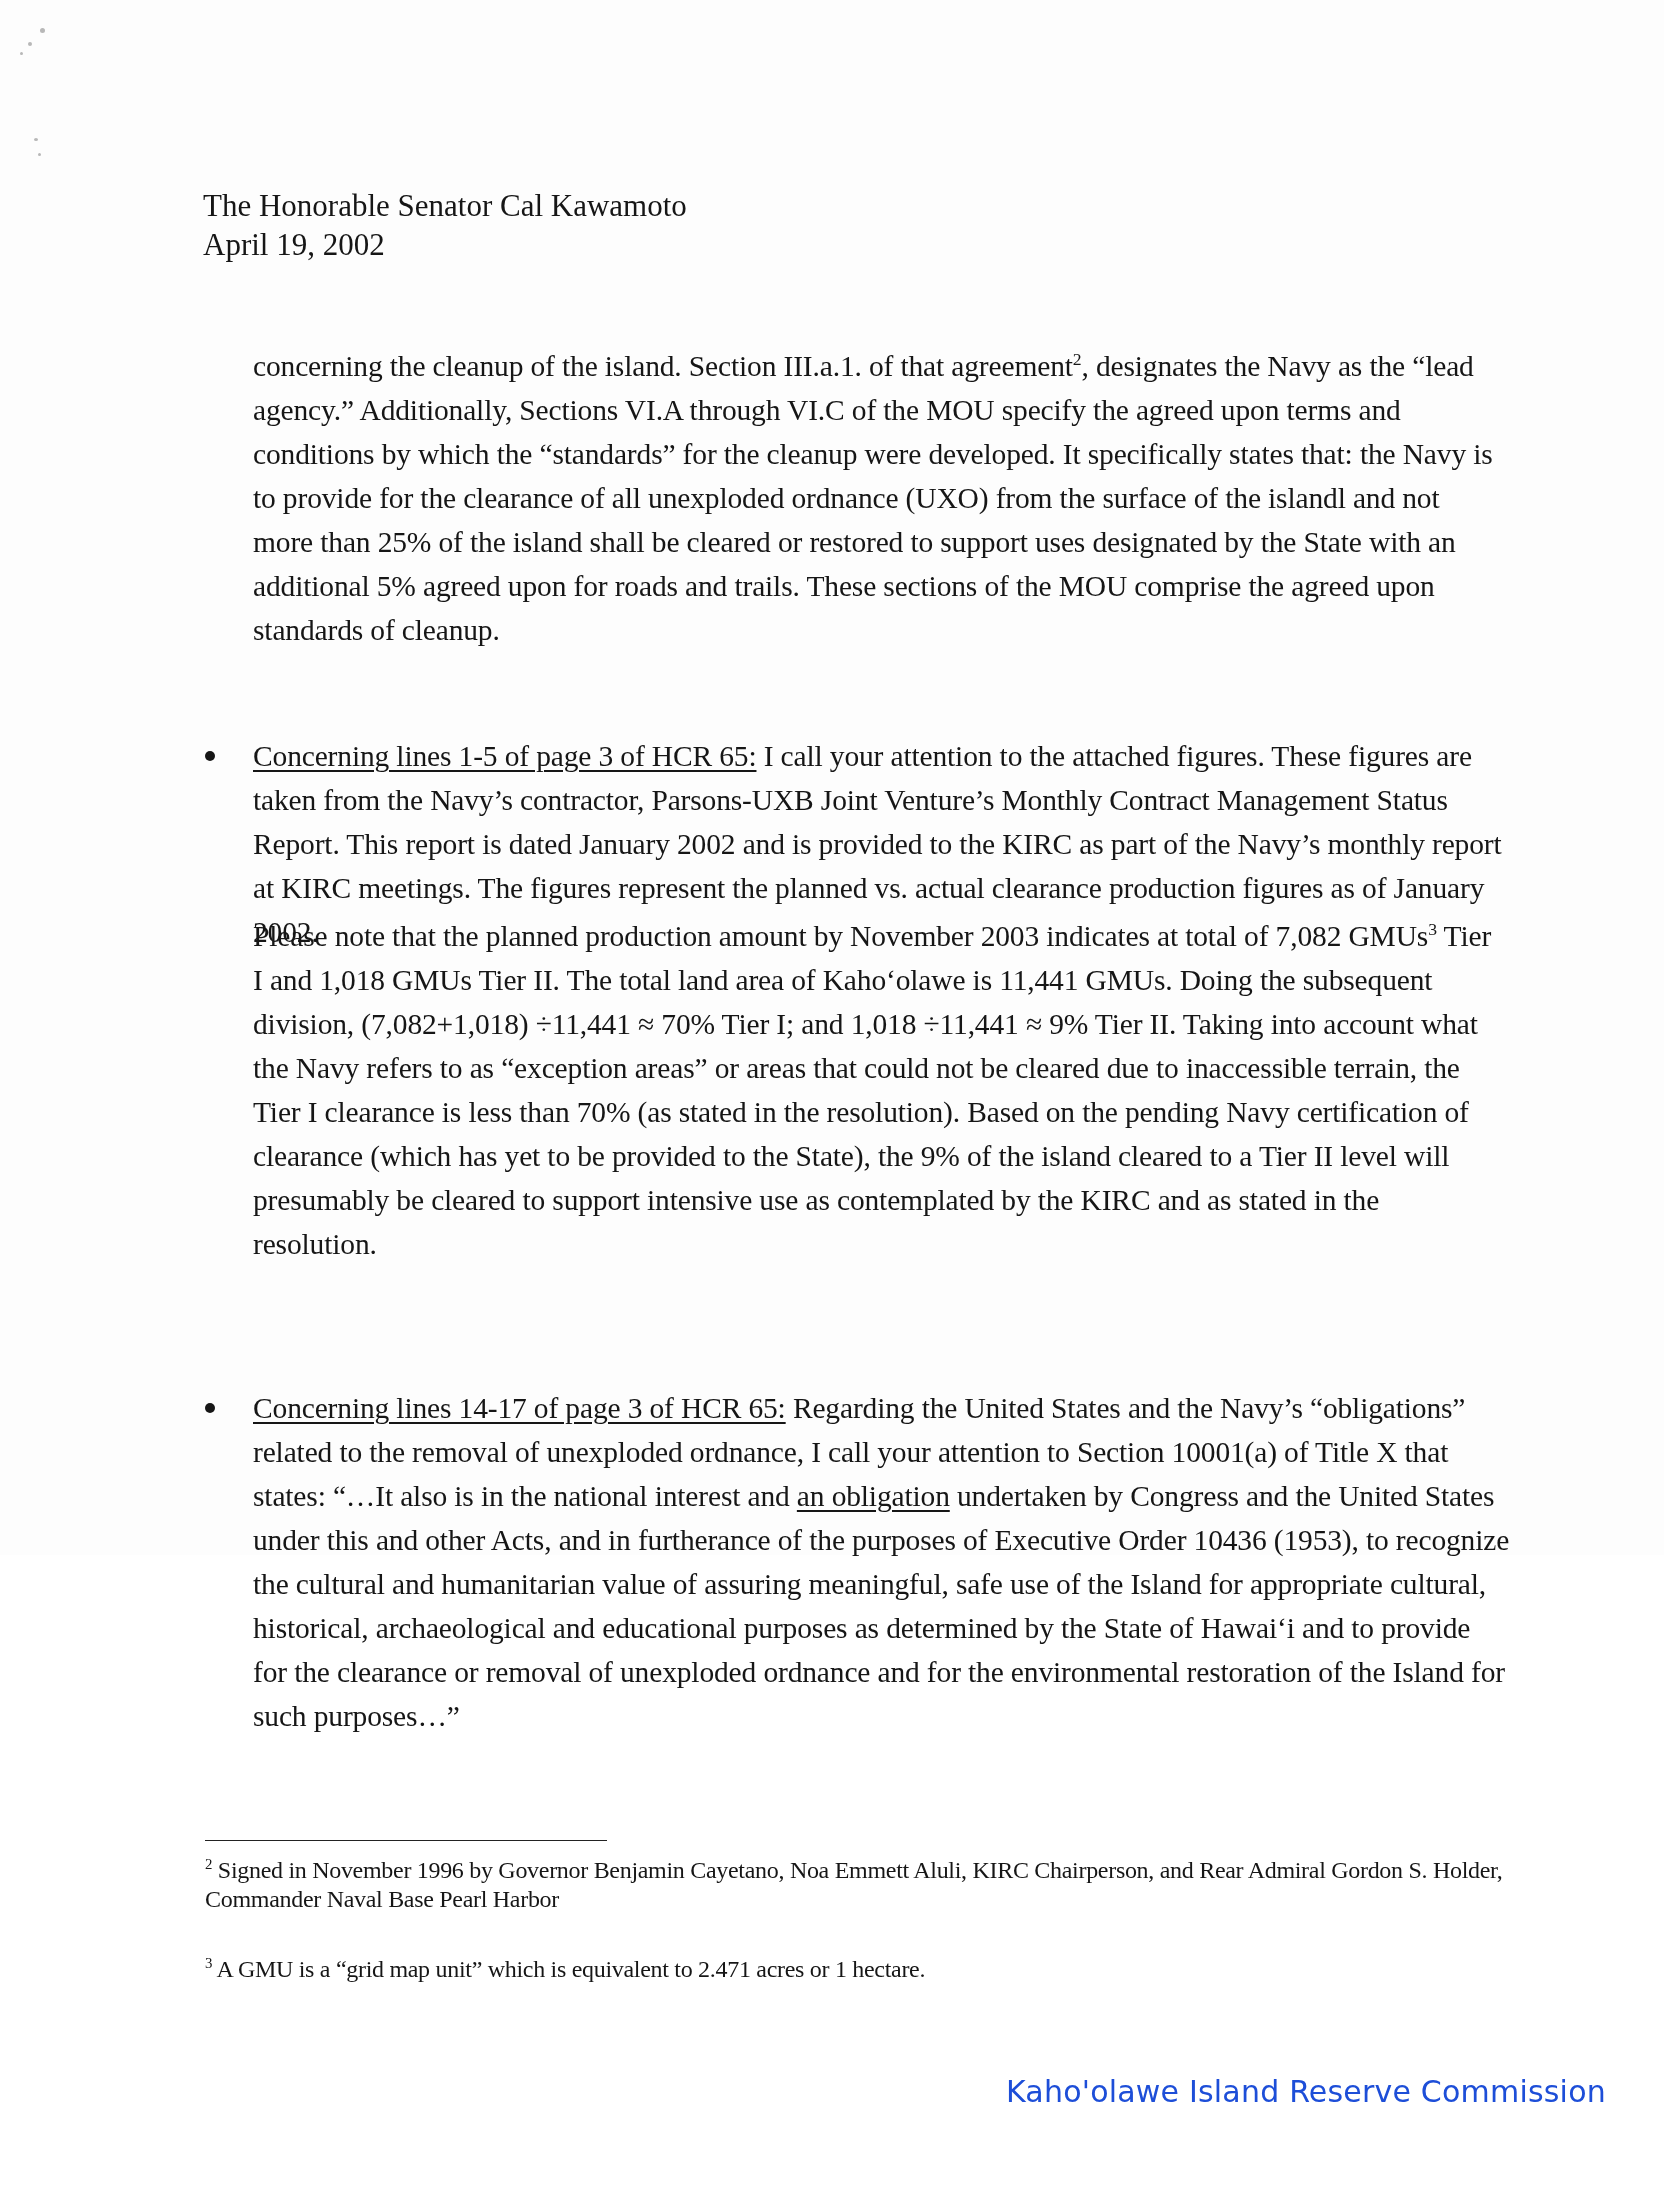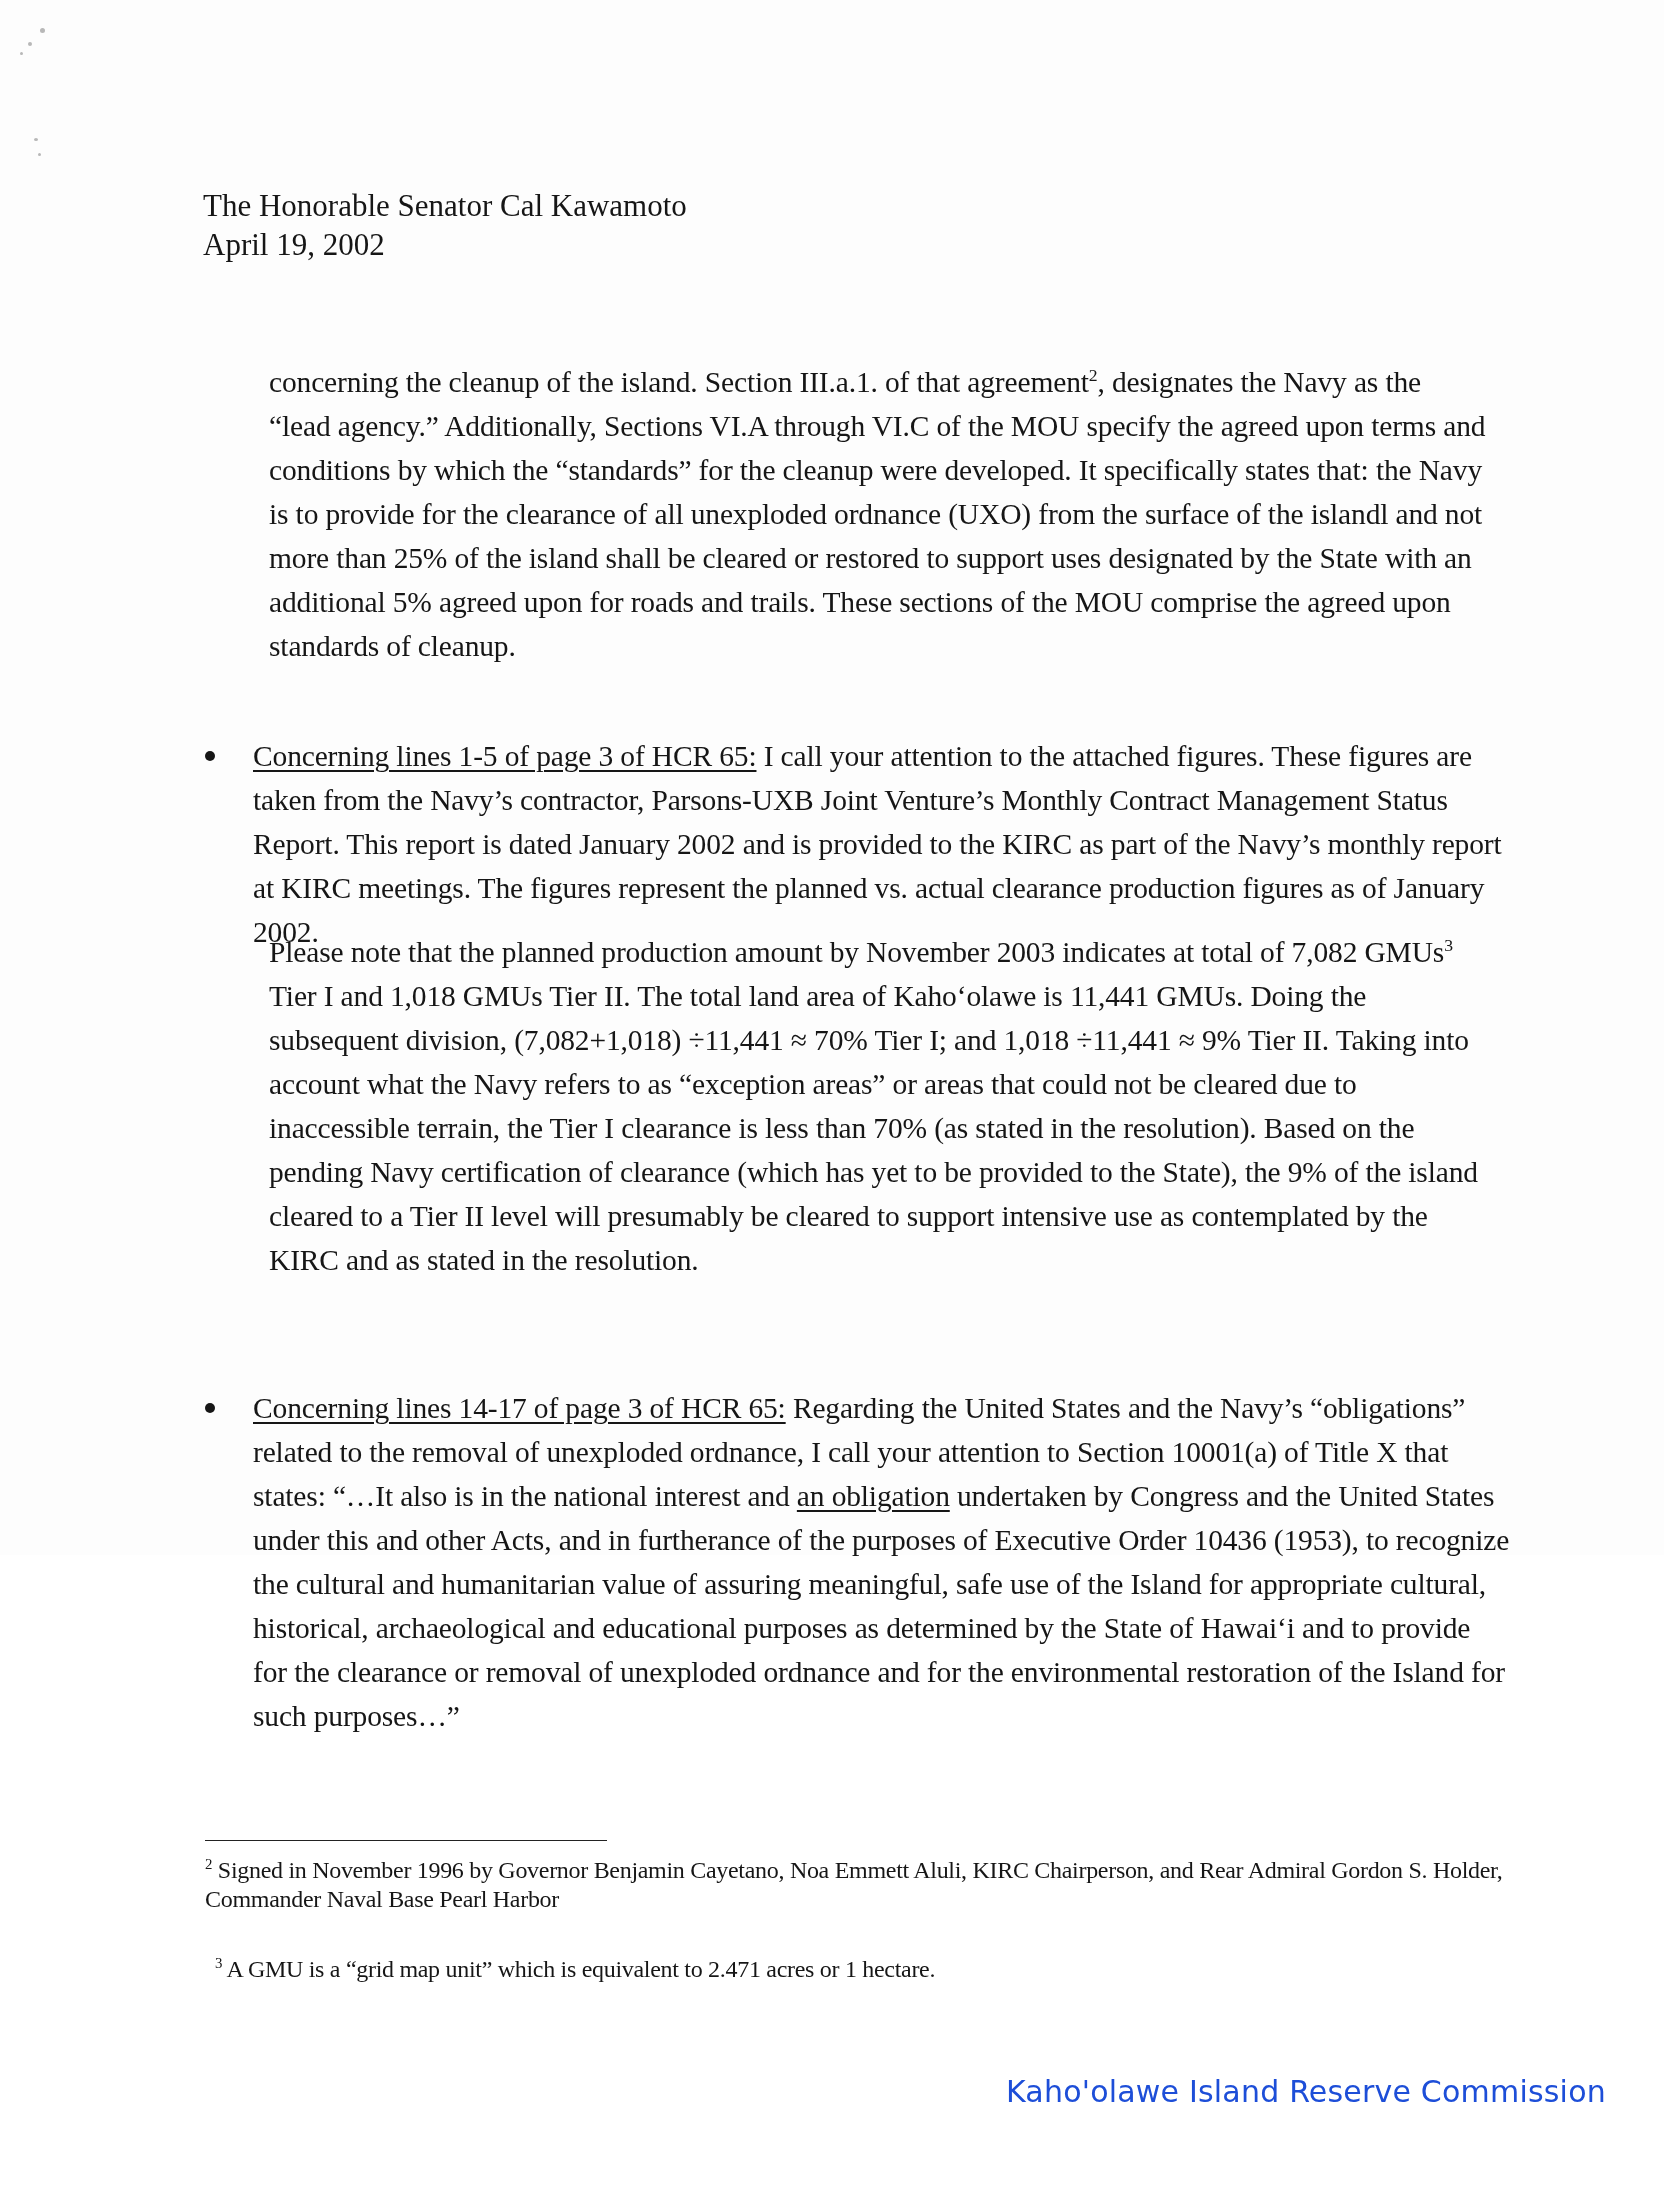--- a/index.html
+++ b/index.html
@@ -37,21 +37,21 @@
     .header div { white-space: nowrap; }
     .body-block {
       position: absolute;
       left: 253px;
       width: 1250px;
       font-size: 29.5px;
       line-height: 44px;
       letter-spacing: -0.15px;
     }
     .body-block p {
-      margin: 16px;
+      margin: 0;
       text-align: left;
     }
     .bullet-item {
       position: absolute;
       left: 200px;
       width: 1310px;
       font-size: 29.5px;
       line-height: 44px;
       letter-spacing: -0.15px;
       margin-top: 28px;
@@ -148,19 +148,19 @@
       <span class="u">Concerning lines 14-17 of page 3 of HCR 65:</span><span>  Regarding the United States and the Navy’s “obligations” related to the removal of unexploded ordnance, I call your attention to Section 10001(a) of Title X that states: “…It also is in the national interest and </span><span class="u">an obligation</span><span> undertaken by Congress and the United States under this and other Acts, and in furtherance of the purposes of Executive Order 10436 (1953), to recognize the cultural and humanitarian value of assuring meaningful, safe use of the Island for appropriate cultural, historical, archaeological and educational purposes as determined by the State of Hawai‘i and to provide for the clearance or removal of unexploded ordnance and for the environmental restoration of the Island for such purposes…”</span>
     </div>
   </div>
 
   <div class="footnote-rule"></div>
 
   <div class="footnotes" style="top:1856px;">
     <p class="fn"><sup>2</sup><span> Signed in November 1996 by Governor Benjamin Cayetano, Noa Emmett Aluli, KIRC Chairperson, and Rear Admiral Gordon S. Holder, Commander Naval Base Pearl Harbor</span></p>
   </div>
 
-  <div class="footnotes" style="top:1955px;margin-left:10px;">
+  <div class="footnotes" style="top:1955px;">
     <p class="fn"><sup>3</sup><span> A GMU is a “grid map unit” which is equivalent to 2.471 acres or 1 hectare.</span></p>
   </div>
 
   <div class="watermark">Kaho'olawe Island Reserve Commission</div>
 
 </div>
 
 </body></html>

